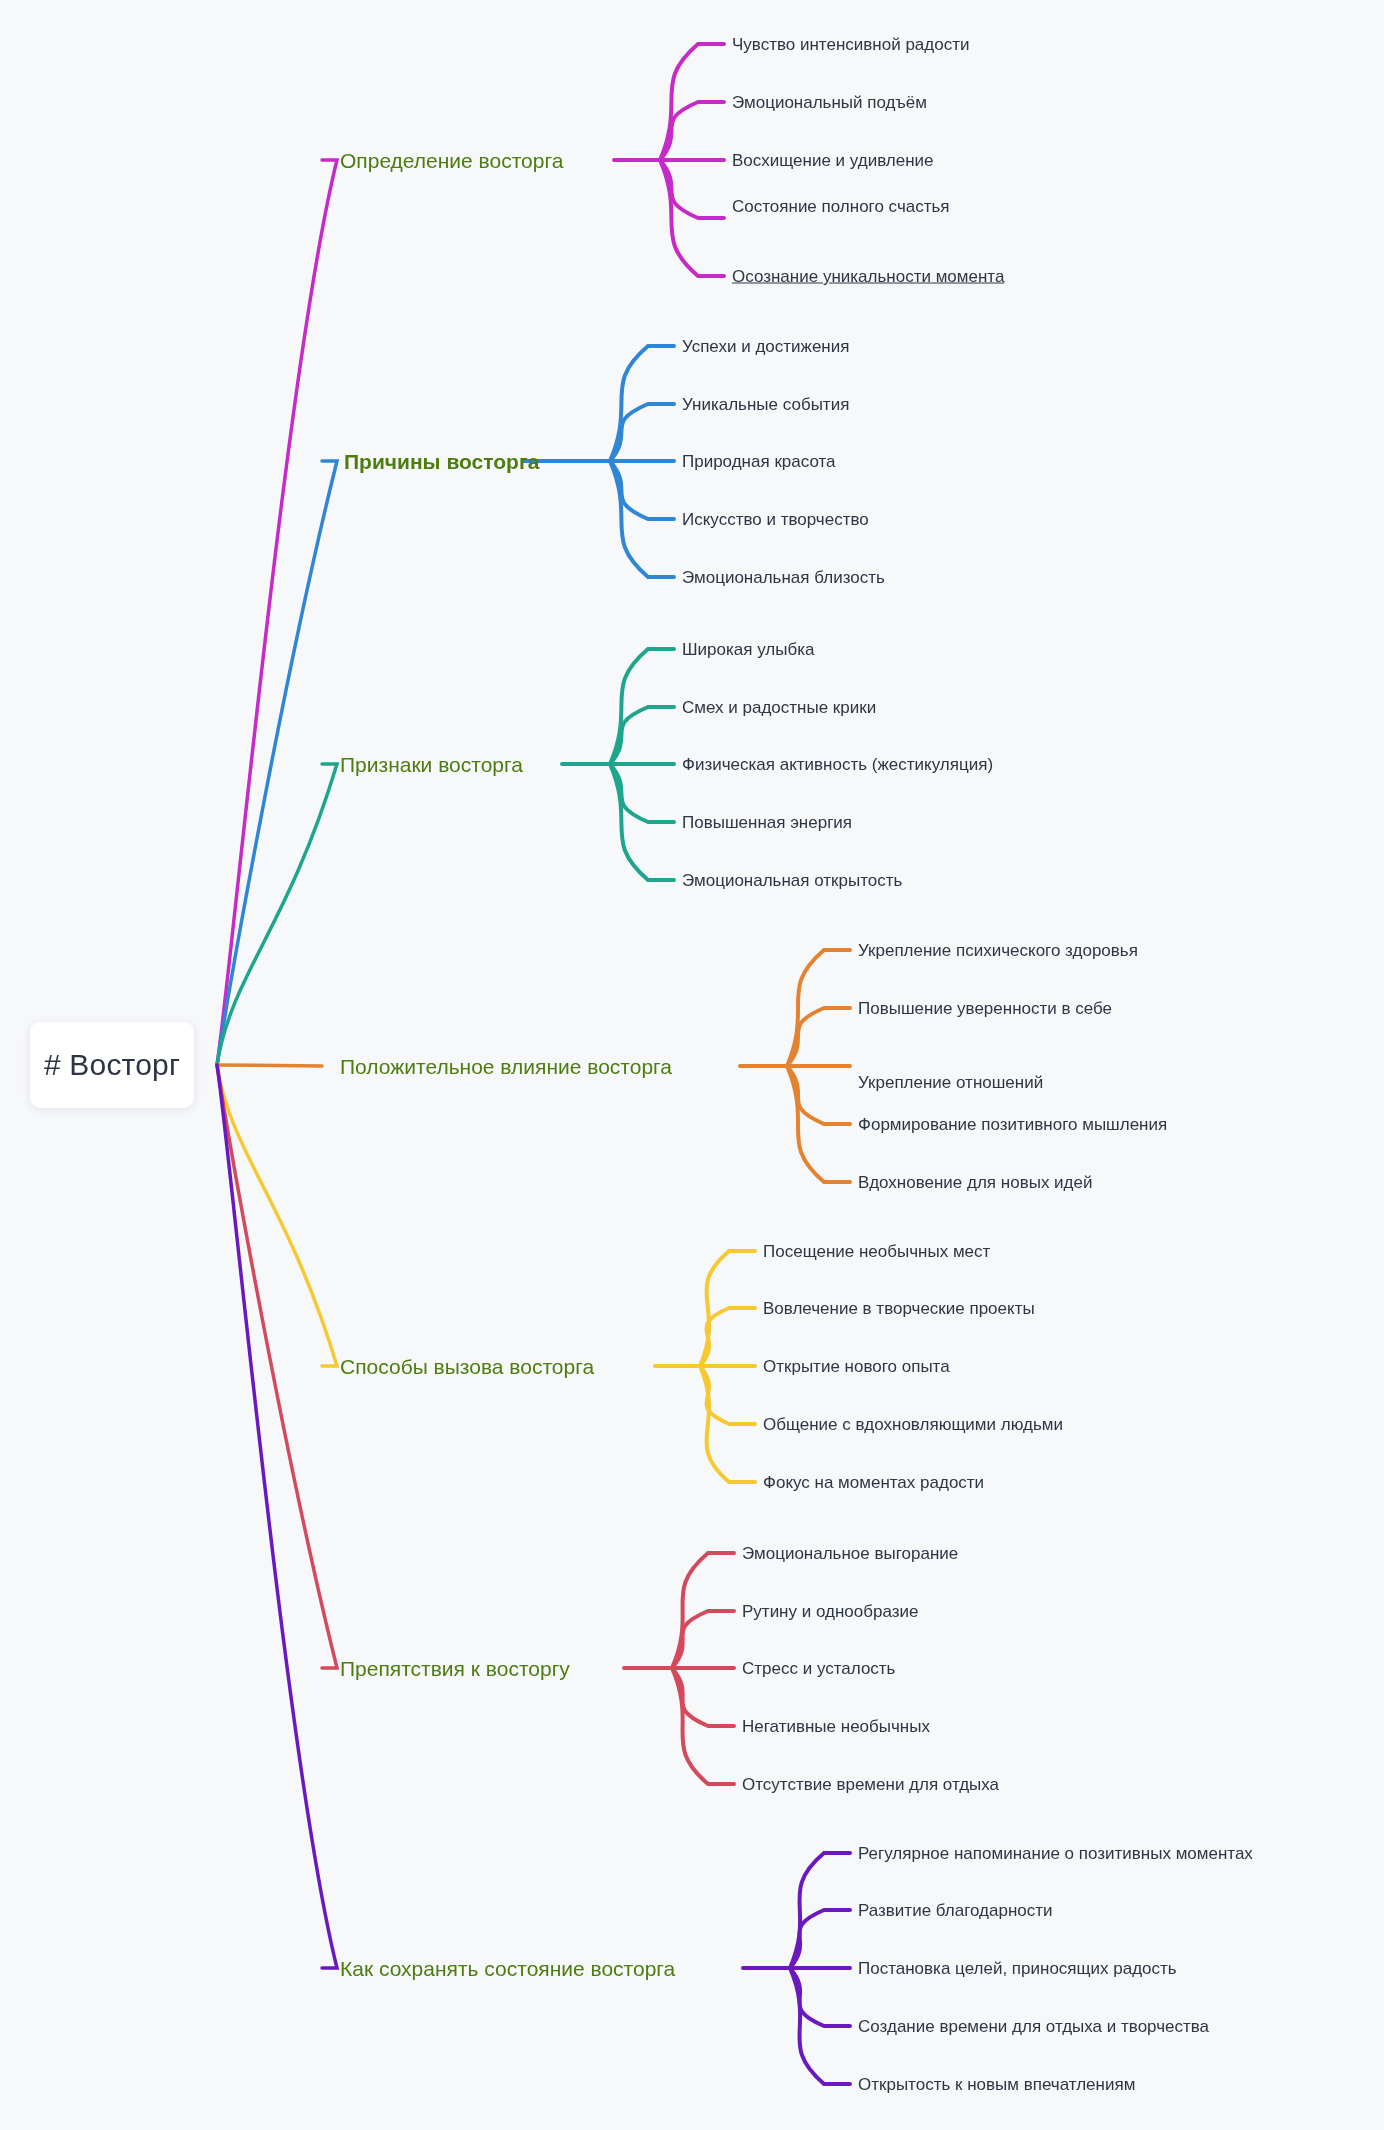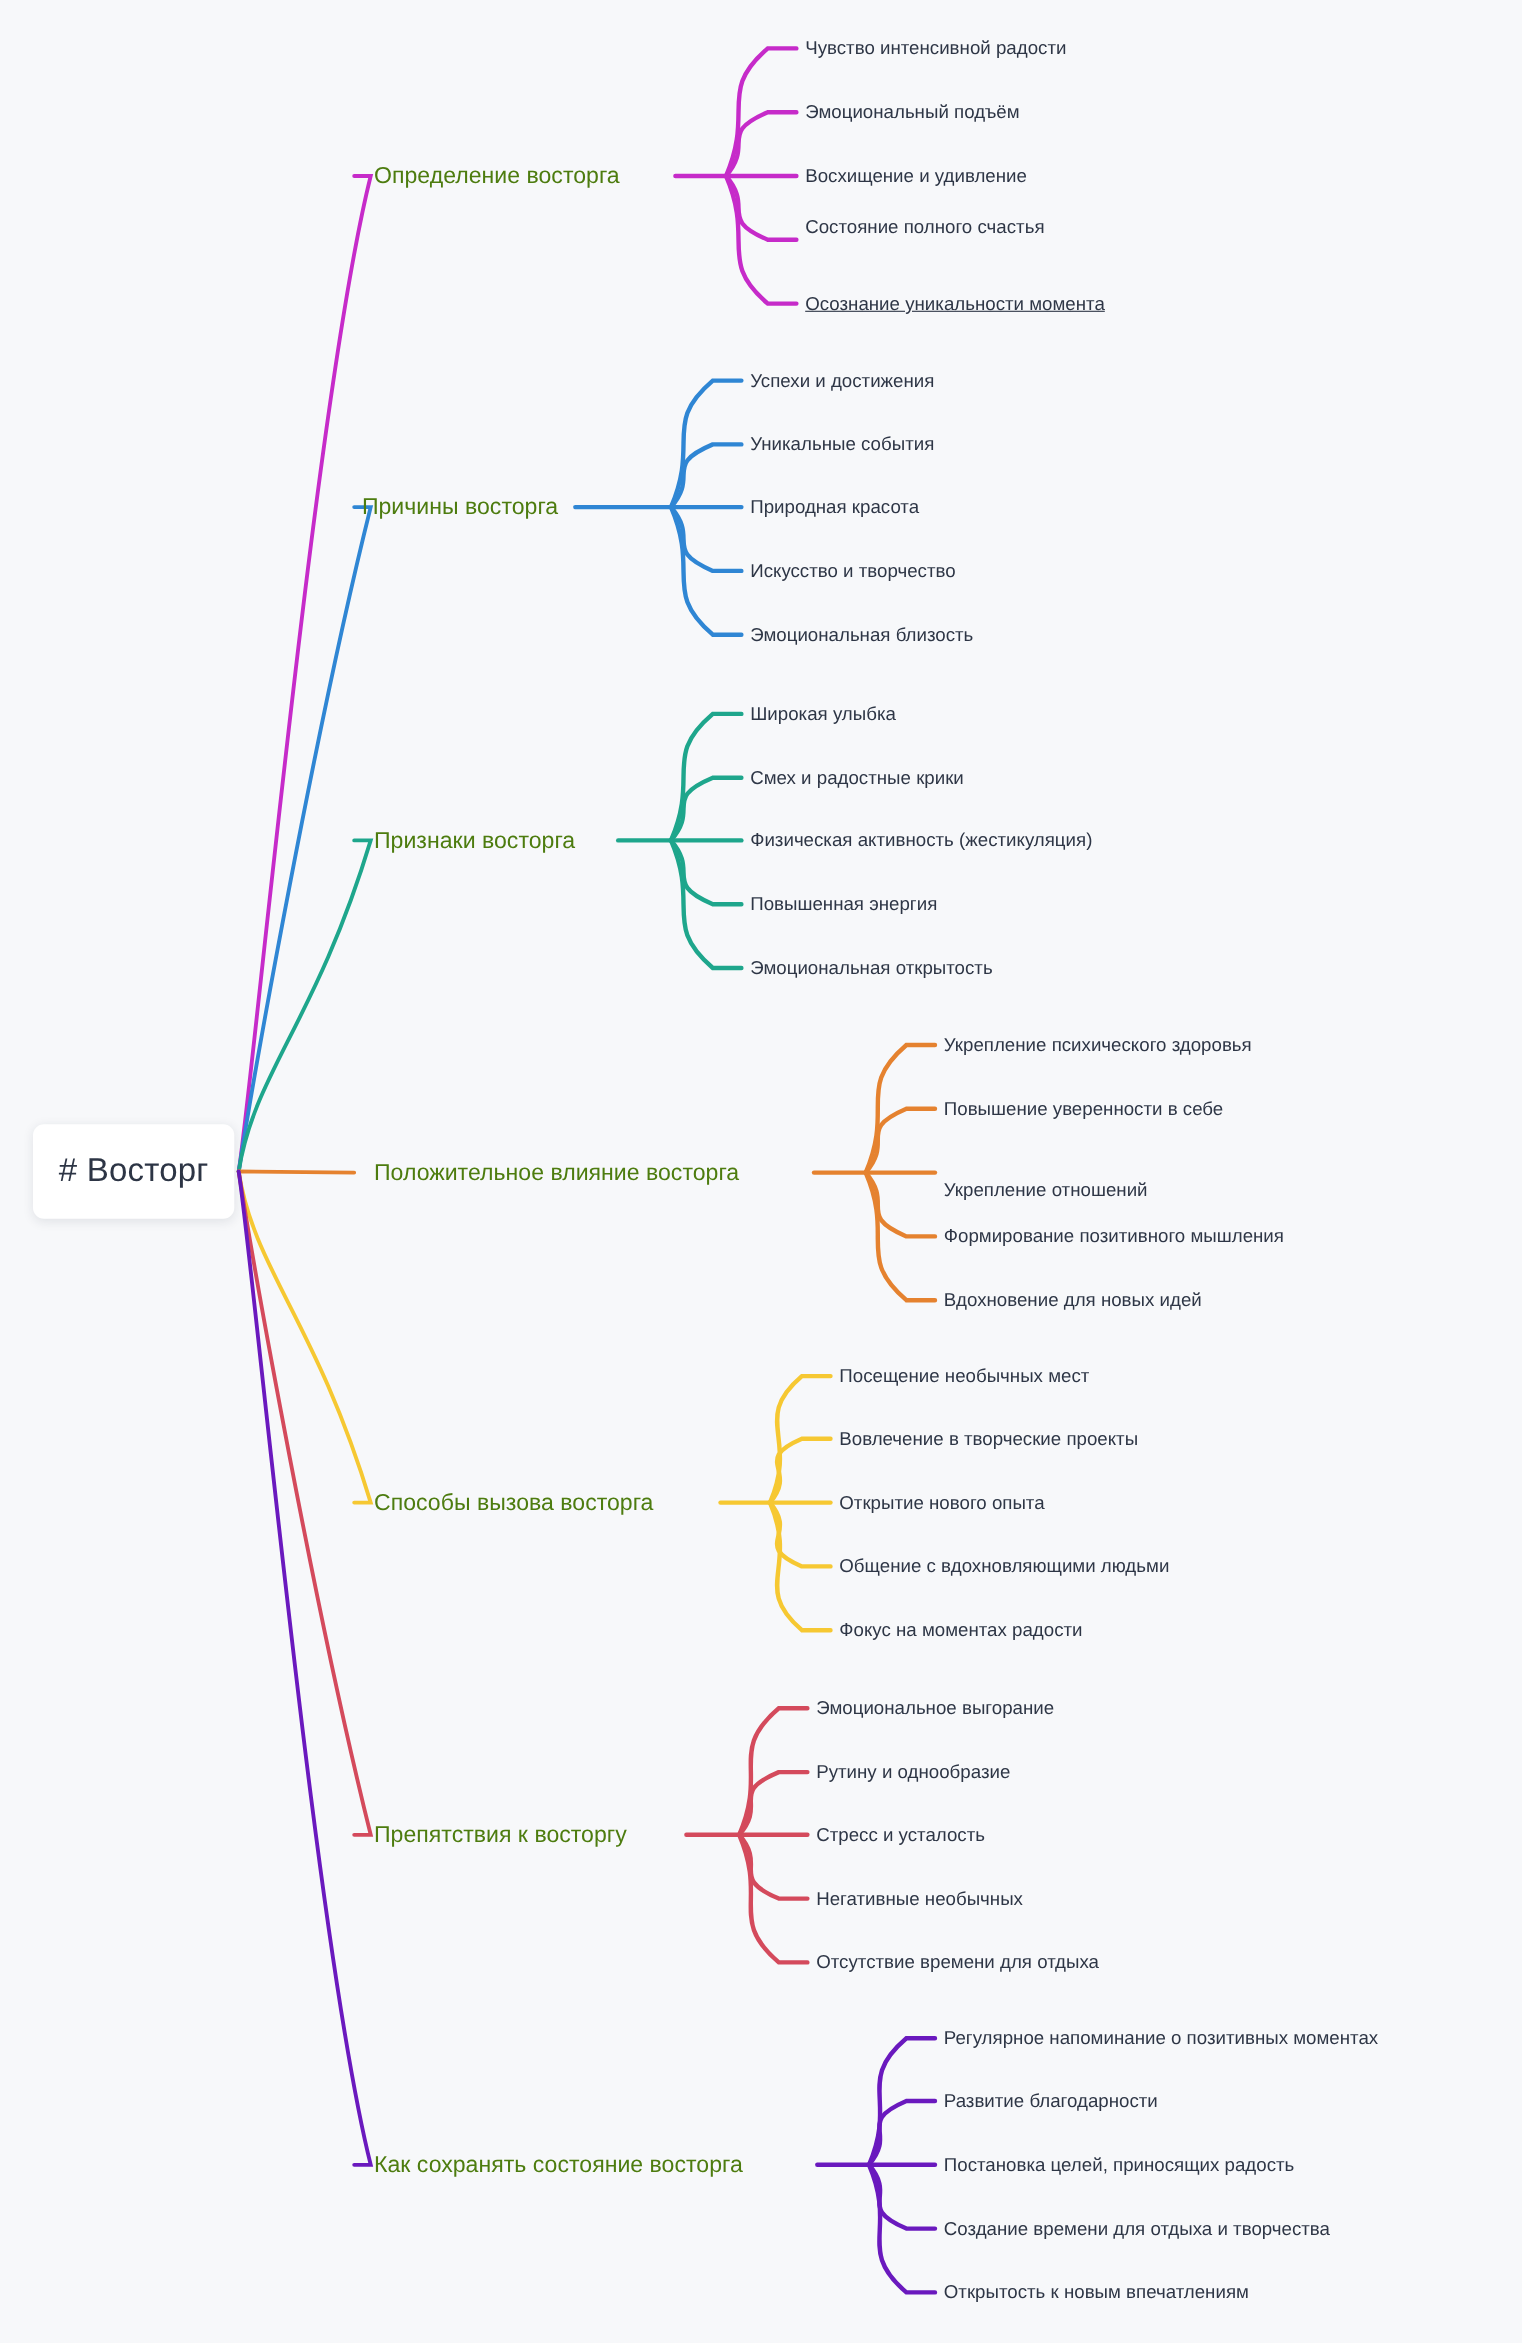--- a/index.html
+++ b/index.html
@@ -104,30 +104,30 @@
       <path d="M672 1668 C698 1728.32,662 1744.56,708 1784 L734 1784" stroke="#d44a5c" stroke-width="4" fill="none" stroke-linecap="round"></path>
       <path d="M217 1065 C231 1155,287 1768,337 1968 L322 1968" stroke="#6a19be" stroke-width="3.5" fill="none" stroke-linecap="round"></path>
       <path d="M743 1968 L790 1968" stroke="#6a19be" stroke-width="4" fill="none" stroke-linecap="round"></path>
       <path d="M790 1968 C816 1908.2,778 1892.1,824 1853 L850 1853" stroke="#6a19be" stroke-width="4" fill="none" stroke-linecap="round"></path>
       <path d="M790 1968 C816 1937.84,778 1929.72,824 1910 L850 1910" stroke="#6a19be" stroke-width="4" fill="none" stroke-linecap="round"></path>
       <path d="M790 1968 L850 1968" stroke="#6a19be" stroke-width="4" fill="none" stroke-linecap="round"></path>
       <path d="M790 1968 C816 1998.16,778 2006.28,824 2026 L850 2026" stroke="#6a19be" stroke-width="4" fill="none" stroke-linecap="round"></path>
       <path d="M790 1968 C816 2028.32,778 2044.56,824 2084 L850 2084" stroke="#6a19be" stroke-width="4" fill="none" stroke-linecap="round"></path>
     </svg>
   <div id="nodes">
-      <div class="node-root" style="left: 30px; top: 1022px; width: 183px; height: 86px;">
+      <div class="node-root" style="left: 30px; top: 1022px; width: 164px; height: 86px;">
         <span># Восторг</span>
       </div>
       <div class="node-branch" style="left: 340px; top: 160px;">Определение восторга</div>
       <div class="node-leaf" style="left: 732px; top: 44px;">Чувство интенсивной радости</div>
       <div class="node-leaf" style="left: 732px; top: 102px;">Эмоциональный подъём</div>
       <div class="node-leaf" style="left: 732px; top: 160px;">Восхищение и удивление</div>
       <div class="node-leaf" style="left: 732px; top: 206px;">Состояние полного счастья</div>
       <div class="node-leaf" style="left: 732px; top: 276px; text-decoration: underline;">Осознание уникальности момента</div>
-      <div class="node-branch" style="left: 329px; top: 461px;">Причины восторга</div>
+      <div class="node-branch" style="left: 344px; top: 461px; font-weight: bold;">Причины восторга</div>
       <div class="node-leaf" style="left: 682px; top: 346px;">Успехи и достижения</div>
       <div class="node-leaf" style="left: 682px; top: 404px;">Уникальные события</div>
       <div class="node-leaf" style="left: 682px; top: 461px;">Природная красота</div>
       <div class="node-leaf" style="left: 682px; top: 519px;">Искусство и творчество</div>
       <div class="node-leaf" style="left: 682px; top: 577px;">Эмоциональная близость</div>
       <div class="node-branch" style="left: 340px; top: 764px;">Признаки восторга</div>
       <div class="node-leaf" style="left: 682px; top: 649px;">Широкая улыбка</div>
       <div class="node-leaf" style="left: 682px; top: 707px;">Смех и радостные крики</div>
       <div class="node-leaf" style="left: 682px; top: 764px;">Физическая активность (жестикуляция)</div>
       <div class="node-leaf" style="left: 682px; top: 822px;">Повышенная энергия</div>

